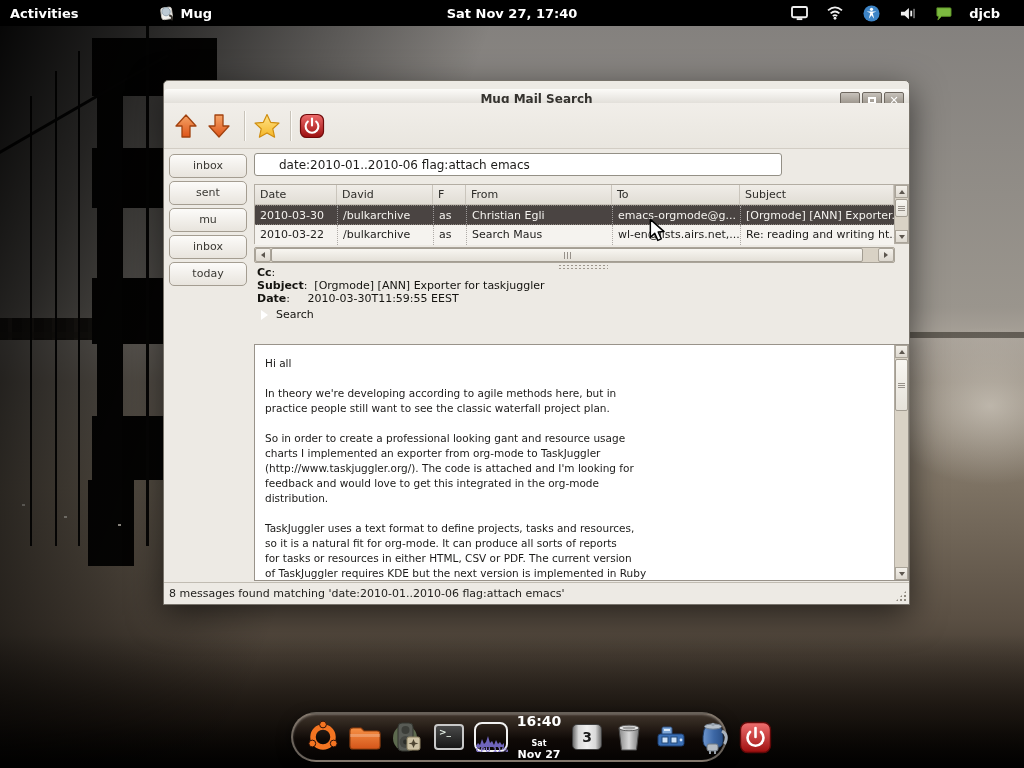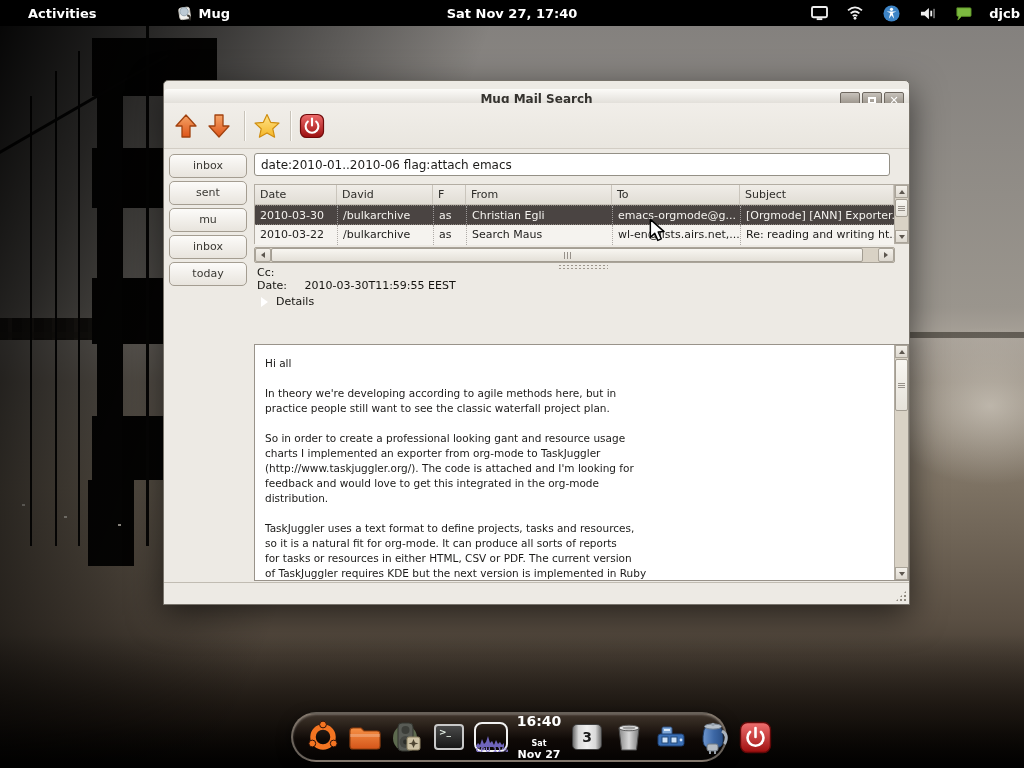--- a/index.html
+++ b/index.html
@@ -17,24 +17,24 @@
   .tw { position:absolute; background:#070605; }
   .cable { position:absolute; background:#0a0908; }
   .wp-shadow { position:absolute; left:0; top:0; width:100%; height:100%;
     background:linear-gradient(110deg, rgba(0,0,0,.95) 0%, rgba(0,0,0,.75) 10%, rgba(0,0,0,0) 38%),
                linear-gradient(0deg, rgba(0,0,0,.95) 0%, rgba(10,6,3,.6) 7%, rgba(0,0,0,0) 18%); }
   .boat { position:absolute; width:3px; height:2px; background:#ded8cc; }
 
   
   #topbar { position:absolute; left:0; top:0; width:1024px; height:26px; background:#000;
     color:#fff; display:flex; align-items:center; font-weight:bold; font-size:13px; }
-  .tb-activities { margin-left:28px; cursor:default; }
+  .tb-activities { margin-left:10px; cursor:default; }
   .tb-app { display:flex; align-items:center; gap:4px; margin-left:78px; }
   .tb-clock { position:absolute; left:50%; transform:translateX(-50%); }
-  .tb-right { position:absolute; right:4px; display:flex; align-items:center; gap:16px;text-align:right; }
+  .tb-right { position:absolute; right:24px; display:flex; align-items:center; gap:16px;text-align:right; }
   .tb-ic { display:inline-flex; width:20px; height:18px; align-items:center; justify-content:center; }
 
   
   #window { position:absolute; left:163px; top:80px; width:747px; height:525px;
     background:#edeae4; border:1px solid #77726a; border-radius:5px 5px 0 0;
     box-shadow:0 10px 34px rgba(0,0,0,.6); }
   .titlebar { position:absolute; left:0; top:8px; width:100%; height:22px;
     background:linear-gradient(#fcfbf8, #d6d2cb); border-bottom:1px solid #aba69d;
     border-radius:4px 4px 0 0; }
   .title { position:absolute; left:0; right:0; top:3px; text-align:center; font-size:12px; font-weight:bold; color:#35332f; }
@@ -47,23 +47,23 @@
 
   .toolbar { position:absolute; left:0; top:22px; width:100%; height:46px;
     background:linear-gradient(#f1eee9,#e9e6df); border-bottom:1px solid #d2cdc4; }
   .tool { position:absolute; top:9px; width:28px; height:28px; }
   .tsep { position:absolute; top:8px; width:1px; height:30px; background:#c8c3b9; box-shadow:1px 0 0 #fbfaf7; }
 
   .sidebtn { position:absolute; left:5px; width:78px; height:24px; border:1px solid #a49d91;
     border-radius:5px; background:linear-gradient(#fcfbf9,#e8e4dd);
     font-size:11px; color:#3a3833; text-align:center; line-height:22px; }
 
-  .search { position:absolute; left:90px; top:72px; width:636px; height:23px;
+  .search { position:absolute; left:90px; top:72px; width:528px; height:23px;
     border:1px solid #949086; border-radius:3px; background:#fff; font-family:"DejaVu Sans",sans-serif;
-    font-size:12px; color:#1c1b19; padding:0 6px; outline:none; }
+    font-size:12px; color:#1c1b19; padding:0 24px; outline:none; }
 
   .table { position:absolute; left:90px; top:103px; width:655px; height:60px; background:#fff; border:1px solid #b3ada3; }
   .tgrid { display:grid; grid-template-columns:82px 96px 33px 146px 128px 1fr; width:639px; height:20px; font-size:11px; }
   .thead { background:linear-gradient(#f0ede8,#e1ddd5); color:#2e2d2a; border-bottom:1px solid #c6c1b8; }
   .thead > div { padding:0 0 0 5px; line-height:19px; border-right:1px solid #cac5bc; overflow:hidden; white-space:nowrap; }
   .trow > div { padding:0 0 0 5px; line-height:20px; overflow:hidden; white-space:nowrap; border-left:1px dotted rgba(60,55,50,.38); }
   .trow > div:first-child { border-left:none; }
   .row-sel { background:#4a4442; color:#f4f2ee; border-top:1px dotted #8d8780; border-bottom:1px dotted #8d8780; }
   .row-sel > div { border-left:1px dotted rgba(255,255,255,.45); }
   .row-alt { background:#f5f3ef; color:#1d1c1a; }
@@ -84,21 +84,21 @@
   .hbtn { position:absolute; top:0; width:16px; height:14px; background:linear-gradient(#f4f1eb,#ddd8cf);
     border:1px solid #aaa499; border-radius:2px; display:flex; align-items:center; justify-content:center; }
   .hthumb { position:absolute; left:16px; top:0; width:592px; height:14px; background:linear-gradient(#f8f6f1,#e4e0d8);
     border:1px solid #a39d92; border-radius:2px; display:flex; align-items:center; justify-content:center; gap:2px; }
   .grip-v { width:1px; height:7px; background:#97918a; }
 
   .pane-grip { position:absolute; left:394px; top:183px; width:50px; height:5px;
     background-image:radial-gradient(#9d968c 1px, transparent 1.2px); background-size:4px 3px; }
 
   .hdrs { position:absolute; left:93px; top:185px; width:640px; font-size:11px; color:#14130f; line-height:13px; }
-  .hlabel { font-weight:normal; }
+  .hlabel { font-weight:bold; }
   .details-row { display:flex; align-items:center; gap:8px; margin-top:3px; margin-left:4px; }
   .expander { width:0; height:0; border-top:5px solid transparent; border-bottom:5px solid transparent;
     border-left:7px solid transparent; position:relative; }
   .expander:before { content:""; position:absolute; left:-7px; top:-5px; width:0; height:0;
     border-top:5px solid transparent; border-bottom:5px solid transparent; border-left:7px solid #fff; }
   .expander:after { content:""; position:absolute; left:-8px; top:-6px; width:0; height:0;
     border-top:6px solid transparent; border-bottom:6px solid transparent; border-left:8.5px solid #3a3833; z-index:-1; }
 
   .msgview { position:absolute; left:90px; top:263px; width:655px; height:237px; background:#fff; border:1px solid #99938a; }
   .msgbody { position:absolute; left:10px; top:11px; width:600px; font-size:10.5px; line-height:15px;
@@ -332,24 +332,25 @@
         </div>
       <div class="hbtn" style="right:0;">
           <span class="tri tri-rt"></span>
         </div>
     </div>
 
     <div class="pane-grip"></div>
 
     <div class="hdrs">
       <div><span class="hlabel">Cc</span>: <span></span></div>
+      <div><span class="hlabel">Subject</span>:&nbsp; <span>[Orgmode] [ANN] Exporter for taskjuggler</span></div>
       <div><span class="hlabel">Date</span>:&nbsp;&nbsp;&nbsp;&nbsp; <span>2010-03-30T11:59:55 EEST</span></div>
       <div class="details-row">
         <span class="expander"></span>
-        <span>Details</span>
+        <span>Search</span>
       </div>
     </div>
 
     <div class="msgview">
       <div class="msgbody">Hi all
 
 In theory we're developing according to agile methods here, but in
 practice people still want to see the classic waterfall project plan.
 
 So in order to create a professional looking gant and resource usage
@@ -372,20 +373,21 @@
             <span class="grip-l"></span>
             <span class="grip-l"></span>
           </div>
         <div class="sbtn" style="bottom:0;">
             <span class="tri tri-dn"></span>
           </div>
       </div>
     </div>
 
     <div class="statusbar">
+      <span>8 messages found matching 'date:2010-01..2010-06 flag:attach emacs'</span>
       <span class="resize-grip"></span>
     </div>
   </div>
 
   <div id="dock">
     <span class="dock-ic">
       <svg width="34" height="34" viewBox="0 0 34 34">
           <circle cx="17" cy="17" r="10" fill="none" stroke="#f47421" stroke-width="5.5"></circle>
           <circle cx="17" cy="4.5" r="3.4" fill="#f47421" stroke="#2a1008" stroke-width="1"></circle>
           <circle cx="6.3" cy="23.5" r="3.4" fill="#f47421" stroke="#2a1008" stroke-width="1"></circle>

